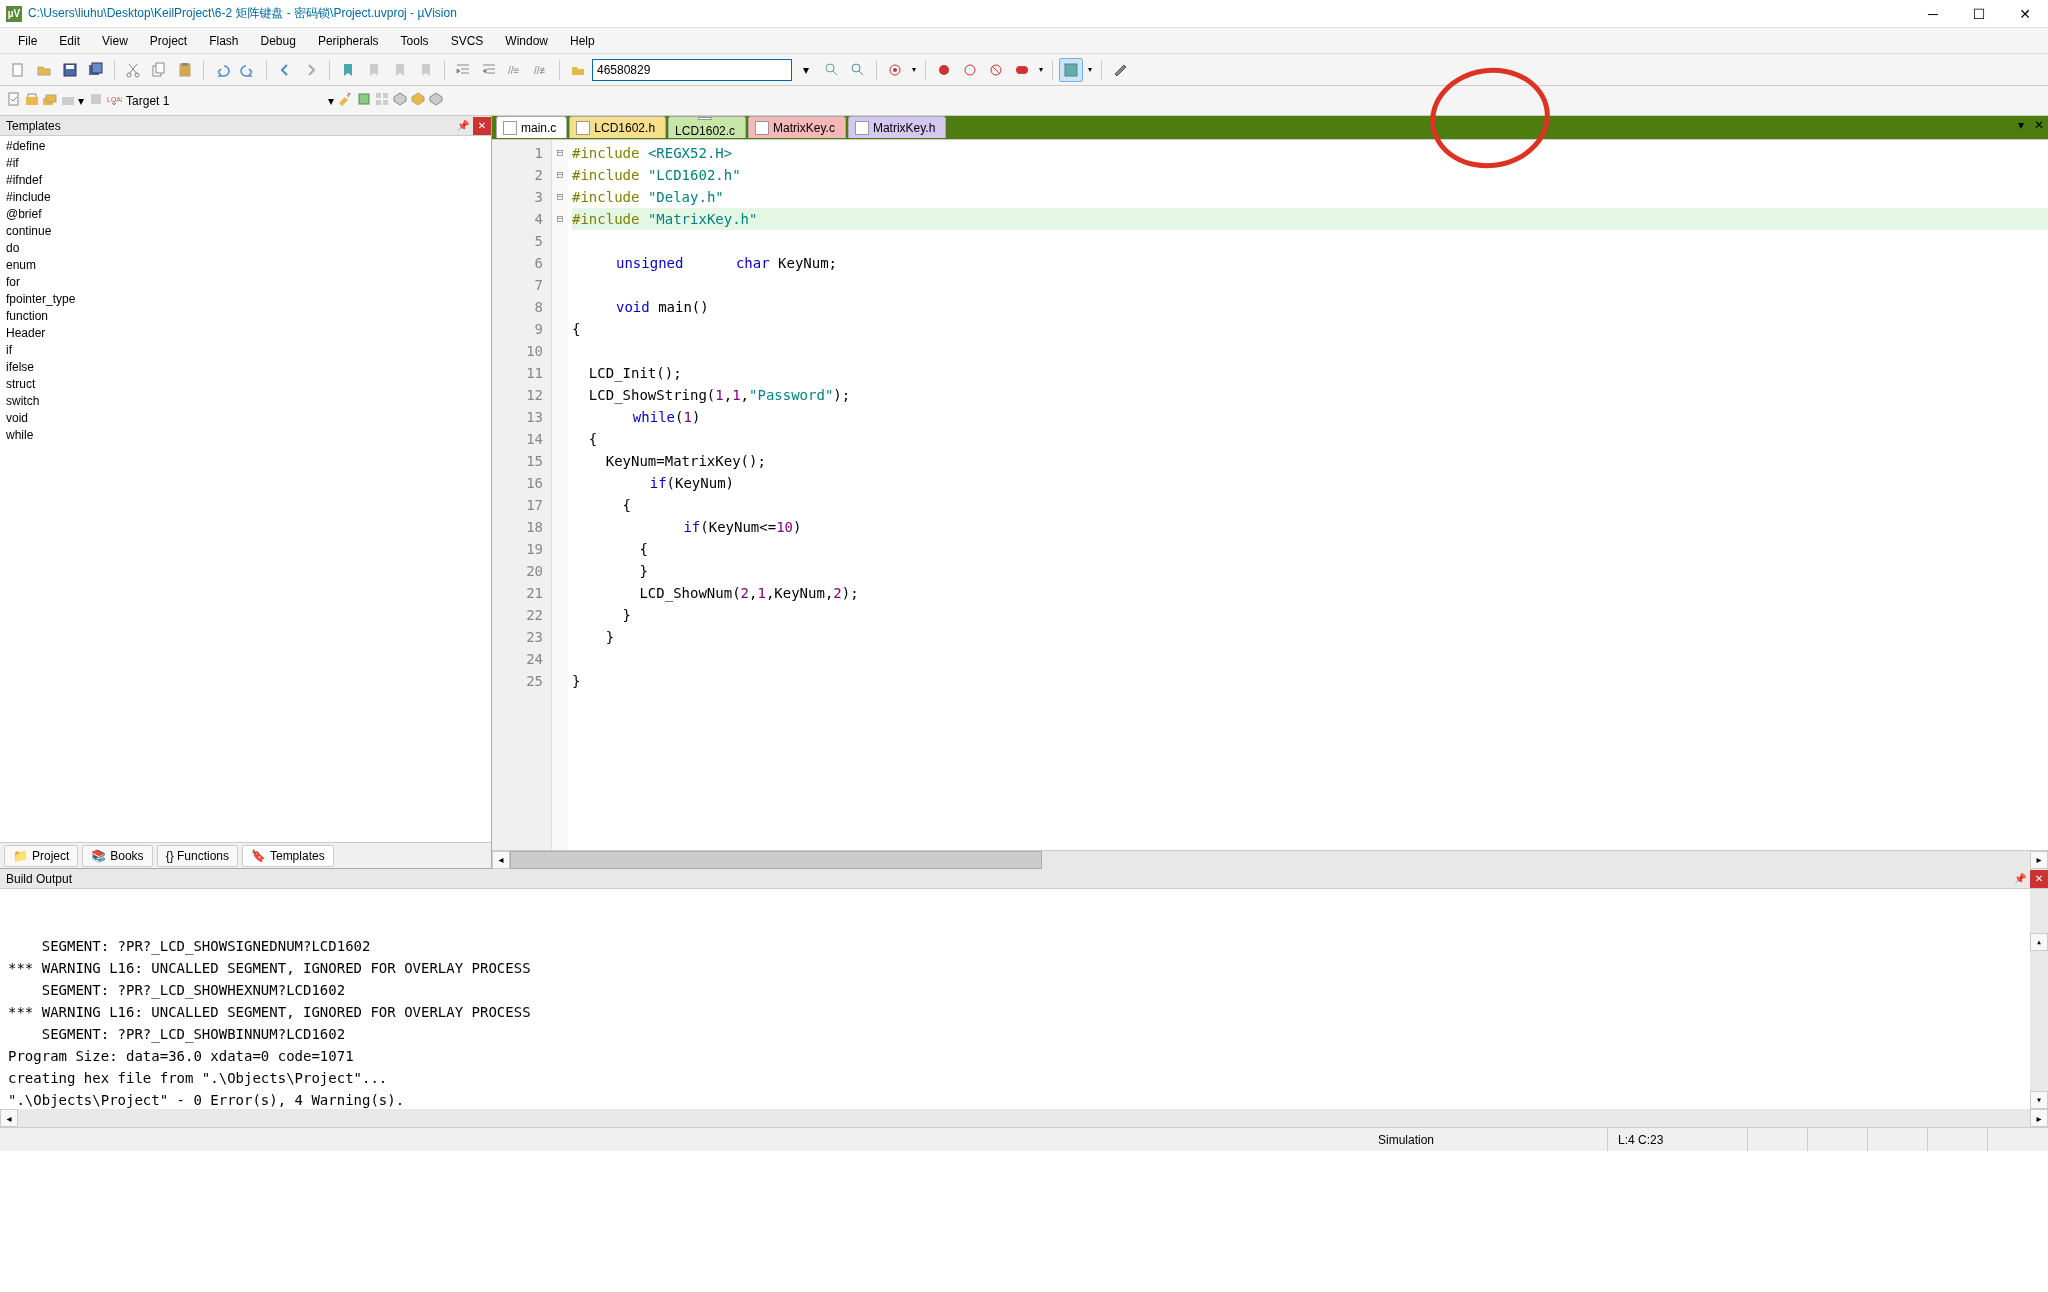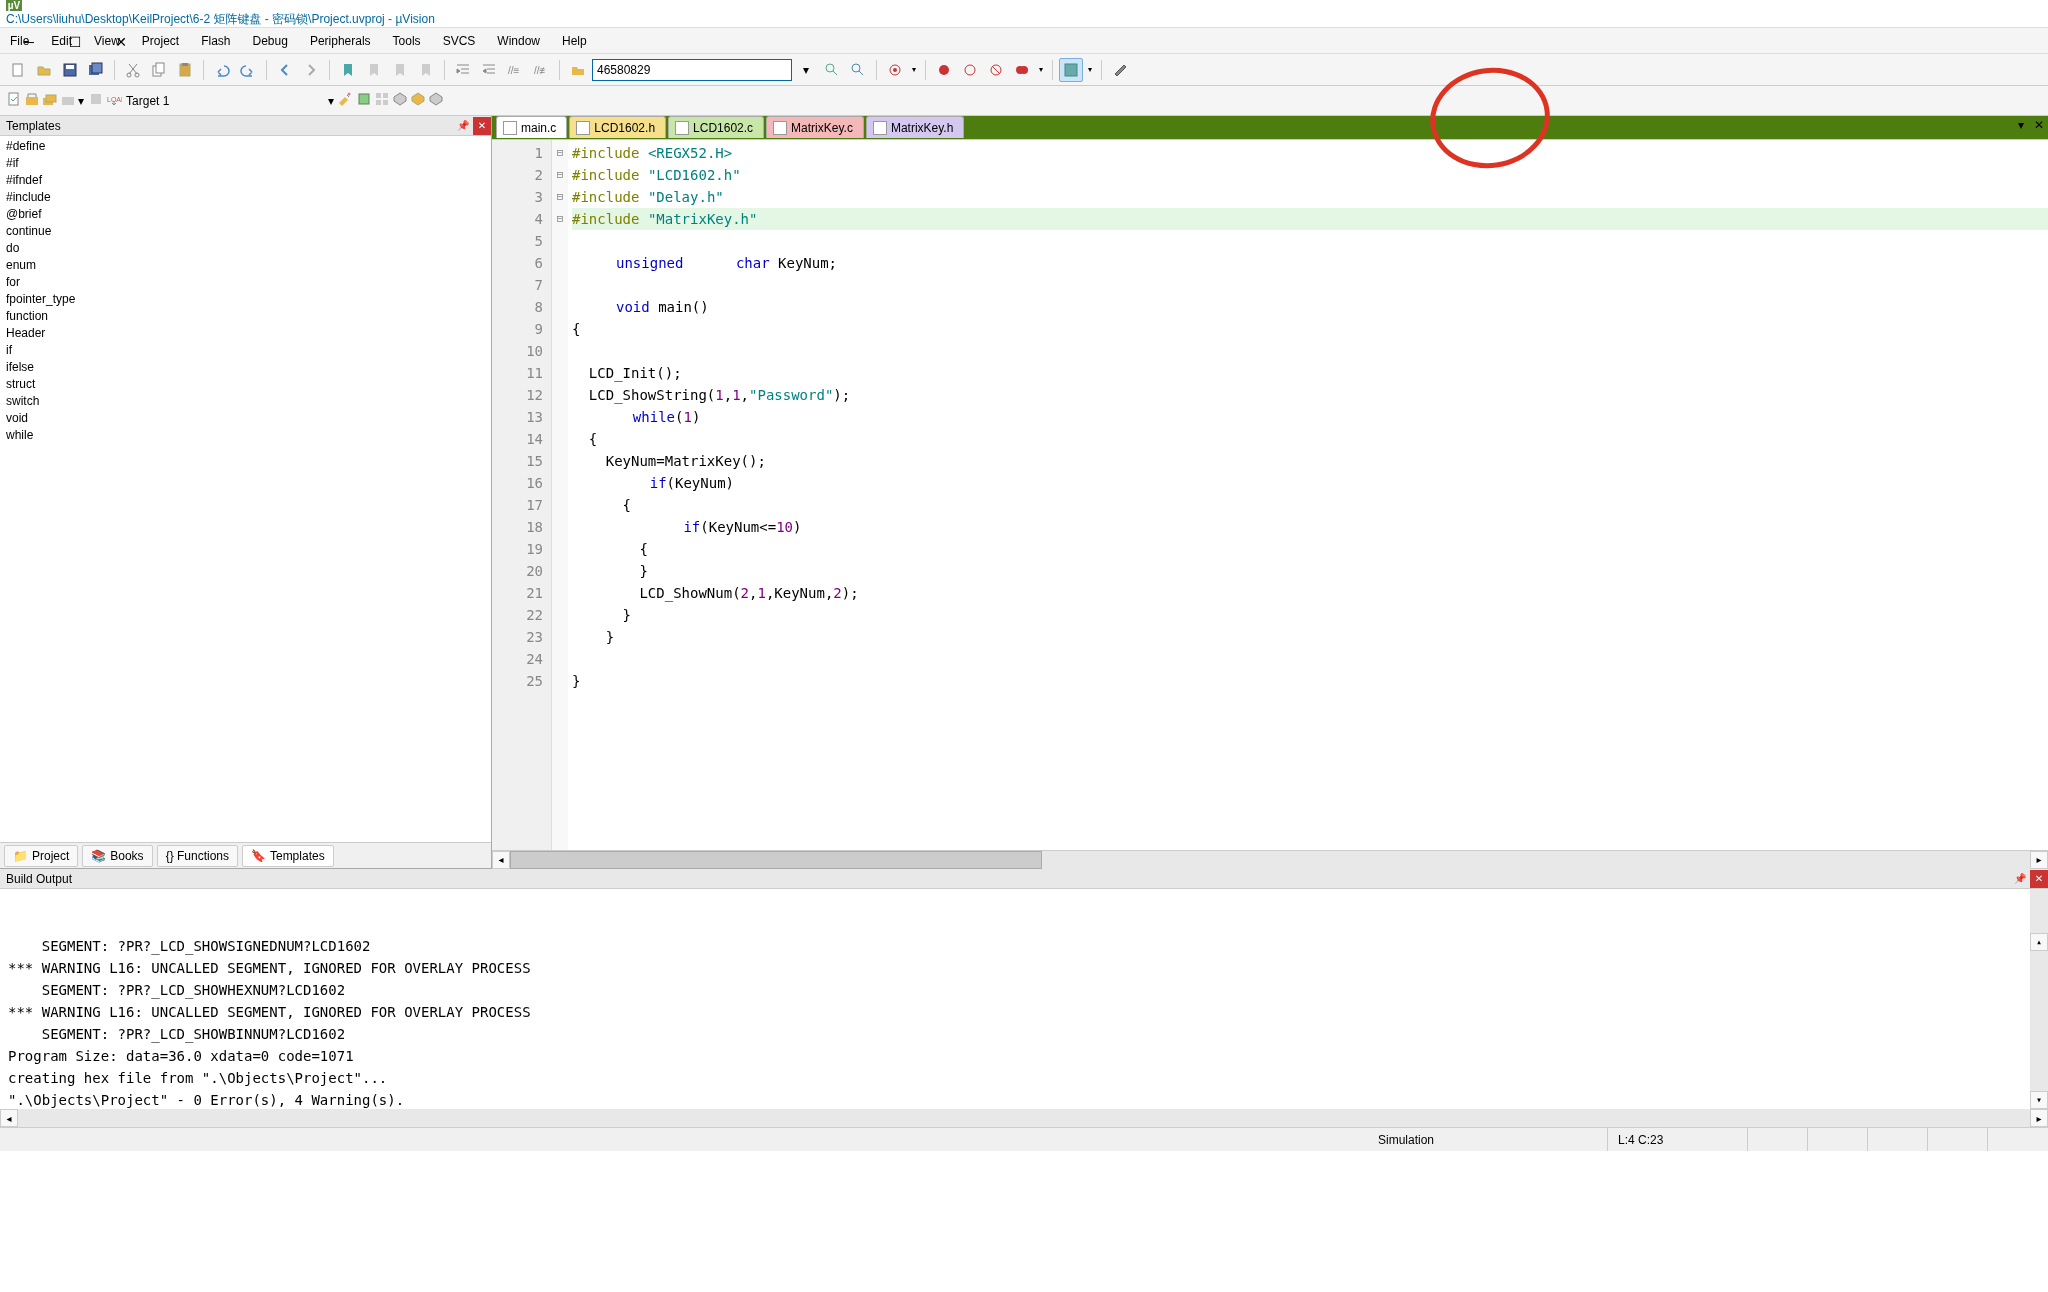--- a/index.html
+++ b/index.html
@@ -1,24 +1,24 @@
 <!DOCTYPE html>
 <html><head>
 <meta charset="utf-8">
 <style>
 * { box-sizing: border-box; margin: 0; padding: 0; }
 body { font-family: "Segoe UI", Tahoma, sans-serif; font-size: 12px; background: #fff; width: 2048px; height: 1292px; overflow: hidden; position: relative; }
 
-.titlebar { height: 28px; background: #fff; border-bottom: 1px solid #ddd; display: flex; align-items: flex-start; padding-left: 6px; flex-direction: column; }
+.titlebar { height: 28px; background: #fff; border-bottom: 1px solid #ddd; display: flex; align-items: center; padding-left: 6px; }
 .titlebar .app-icon { width: 16px; height: 16px; background: #5a8a3a; margin-right: 6px; display: flex; align-items: center; justify-content: center; color: #fff; font-size: 10px; font-weight: bold; }
 .titlebar .title-text { font-size: 12px; color: #0369a1; flex: 1; }
 .titlebar .win-controls { display: flex; }
 .titlebar .win-btn { width: 46px; height: 28px; display: flex; align-items: center; justify-content: center; font-size: 14px; }
 
-.menubar { height: 26px; background: #f5f5f5; border-bottom: 1px solid #ddd; display: flex; align-items: center; gap: 2px; text-align: center; }
+.menubar { height: 26px; background: #f5f5f5; border-bottom: 1px solid #ddd; display: flex; align-items: center; padding-left: 8px; gap: 2px; text-align: center; }
 .menubar .menu-item { padding: 4px 10px; font-size: 12px; }
 
 .toolbar { height: 32px; background: #f5f5f5; border-bottom: 1px solid #ccc; display: flex; align-items: center; padding: 0 6px; gap: 2px; }
 .toolbar .tb-btn { width: 24px; height: 24px; display: flex; align-items: center; justify-content: center; border: 1px solid transparent; border-radius: 2px; }
 .toolbar .tb-sep { width: 1px; height: 20px; background: #ccc; margin: 0 4px; }
 .toolbar .tb-combo { height: 22px; border: 1px solid #0369a1; background: #fff; padding: 0 4px; font-size: 12px; display: flex; align-items: center; }
 .toolbar .tb-dropdown-arrow { width: 10px; height: 20px; display: flex; align-items: center; justify-content: center; font-size: 8px; }
 .toolbar .highlighted { background: #cce4f7; border-color: #7ab0dd; }
 
 .toolbar2 { height: 30px; background: #f5f5f5; border-bottom: 1px solid #ccc; display: flex; align-items: center; padding: 0 6px; gap: 2px; }
@@ -35,21 +35,21 @@
 .templates-tabs { height: 26px; background: #f0f0f0; border-top: 1px solid #ccc; display: flex; align-items: center; padding: 0 4px; gap: 4px; }
 .templates-tabs .ptab { padding: 3px 8px; border: 1px solid #ccc; border-radius: 2px; font-size: 12px; display: flex; align-items: center; gap: 4px; background: #f8f8f8; }
 .templates-tabs .ptab.active { background: #fff; }
 
 .editor-area { flex: 1; display: flex; flex-direction: column; }
 .editor-tabs { height: 24px; background: #4d7c0f; border-bottom: 1px solid #ccc; display: flex; align-items: flex-start; padding-left: 4px; }
 .editor-tabs .etab { height: 22px; padding: 0 10px 0 6px; border: 1px solid #aaa; border-bottom: none; border-radius: 3px 3px 0 0; font-size: 12px; display: flex; align-items: center; gap: 4px; margin-right: 2px; }
 .editor-tabs .etab .eicon { width: 14px; height: 14px; border: 1px solid #999; background: #fff; }
 .editor-tabs .etab.active { background: #fff; }
 .editor-tabs .etab.yellow { background: #f7e08c; }
-.editor-tabs .etab.green { background: #c8e6a8; }
+.editor-tabs .etab.green { background: #c8e6a8; flex-direction: column; }
 .editor-tabs .etab.red { background: #f4b8b8; }
 .editor-tabs .etab.purple { background: #d4c8f0; }
 .editor-tabs .spacer { flex: 1; }
 .editor-tabs .tab-ctrl { width: 18px; height: 18px; display: flex; align-items: center; justify-content: center; font-size: 12px; }
 
 .code-area { flex: 1; display: flex; overflow: hidden; background: #fff; }
 .gutter { width: 60px; background: #f0f0f0; border-right: 1px solid #ddd; text-align: right; padding-right: 8px; font-family: Consolas, monospace; font-size: 14px; color: #888; line-height: 22px; padding-top: 2px; }
 .fold-col { width: 16px; background: #f8f8f8; font-family: monospace; font-size: 11px; color: #888; line-height: 22px; padding-top: 2px; text-align: center; }
 .code { flex: 1; font-family: Consolas, monospace; font-size: 14px; line-height: 22px; padding-top: 2px; padding-left: 4px; white-space: pre; }
 .code .line.hl { background: #e4f7e4; }

